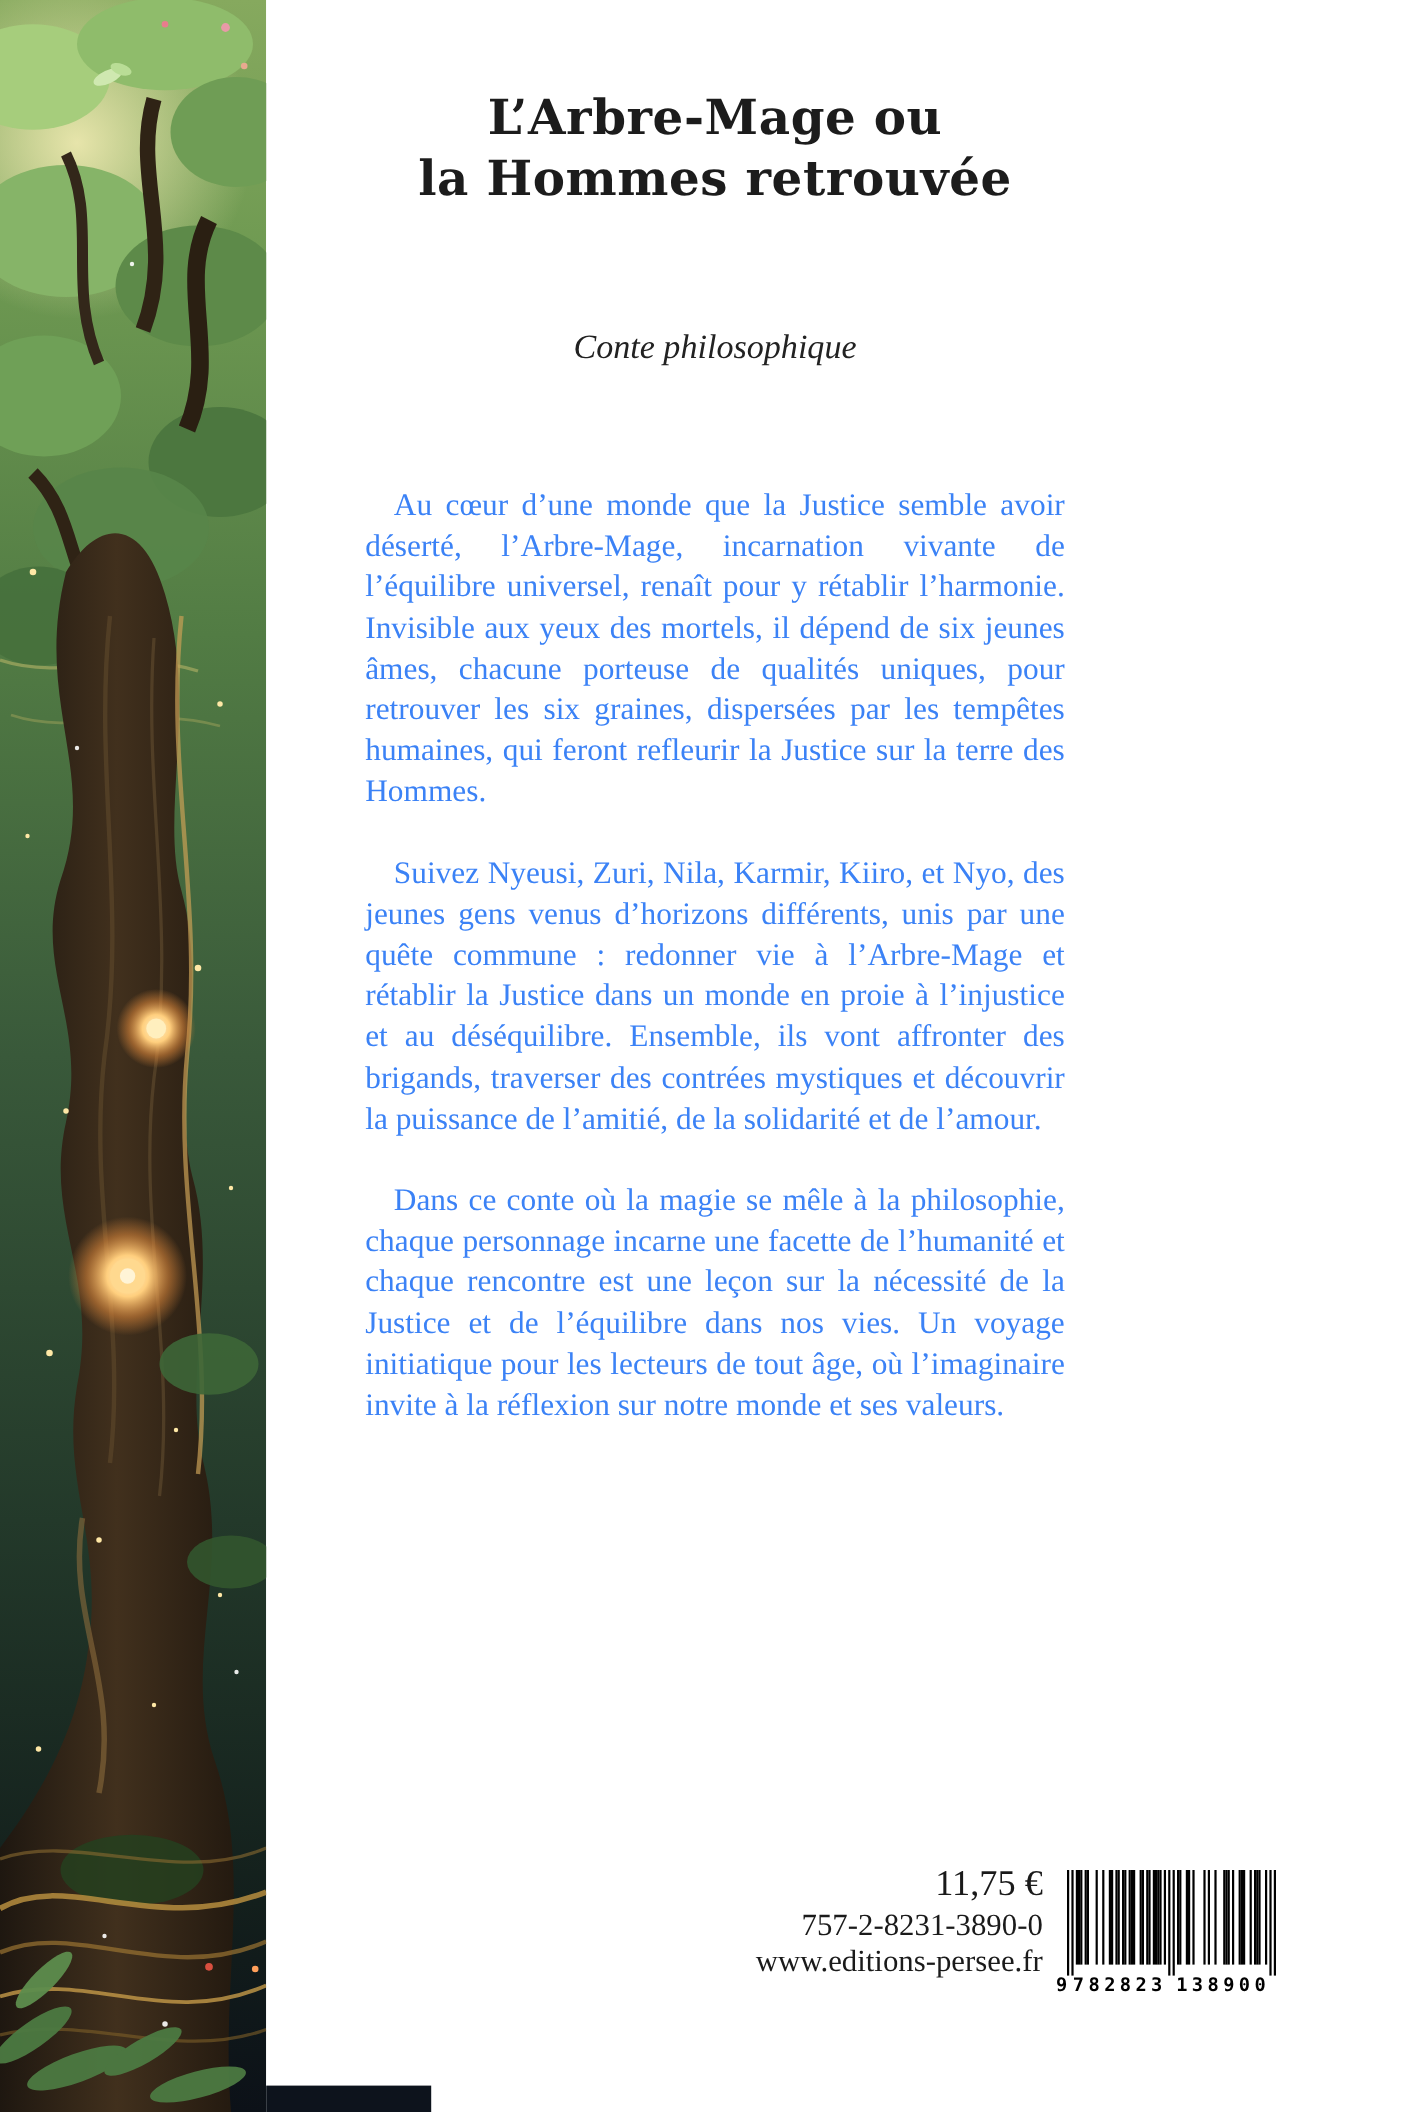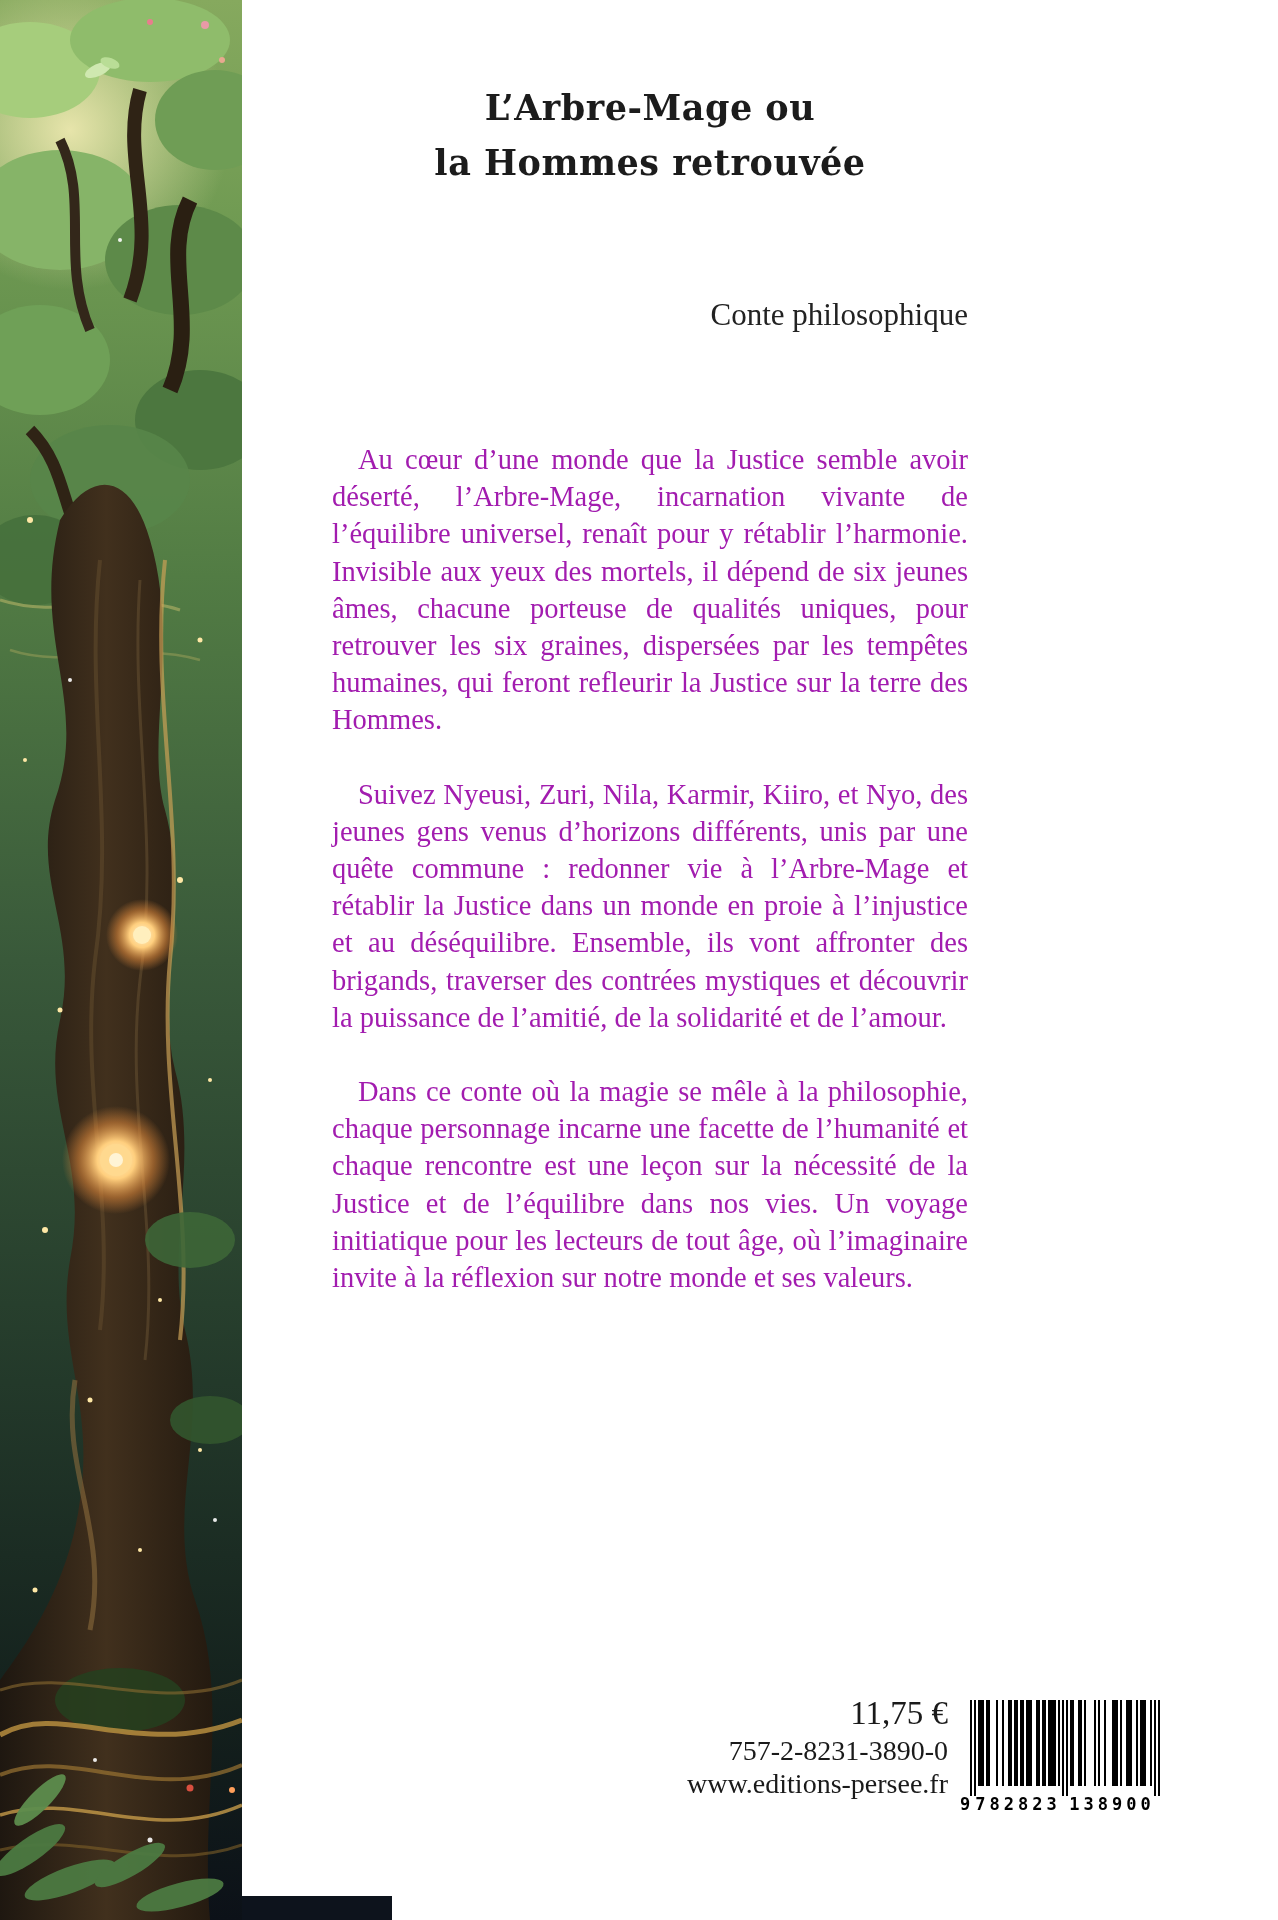--- a/index.html
+++ b/index.html
@@ -11,34 +11,35 @@
     font-family:"Liberation Serif",serif;
     color:#1c1c1c;
   }
   .art{position:absolute;left:0;top:0;width:242px;height:1920px;display:block;}
   .bottom-bar{position:absolute;left:242px;top:1896px;width:150px;height:24px;background:#0d131c;}
   .title{
     position:absolute;left:332px;top:80px;width:636px;
     text-align:center;
     font-family:"DejaVu Serif",serif;
     font-weight:bold;
-    font-size:35px;line-height:55px;
+    font-size:44px;line-height:55px;
     letter-spacing:.5px;
   }
   .subtitle{
     position:absolute;left:332px;top:296px;width:636px;
-    text-align:right;
+    text-align:center;
+    font-style:italic;
     font-size:31px;line-height:38px;
     color:#222222;
   }
   .bodytext{
     position:absolute;left:332px;top:441px;width:636px;
     font-size:28.5px;line-height:37.2px;
     text-align:justify;
-    color:#a21caf;
+    color:#3b82f6;
   }
   .bodytext p{margin:0 0 37px 0;text-indent:26px;}
   .pricing{
     position:absolute;top:1693px;right:330px;
     text-align:right;color:#1a1a1a;
   }
   .price{font-size:33px;line-height:41px;}
   .isbn{font-size:28px;line-height:33px;}
   .url{font-size:28px;line-height:33px;}
   .barcode{position:absolute;left:958px;top:1700px;}

